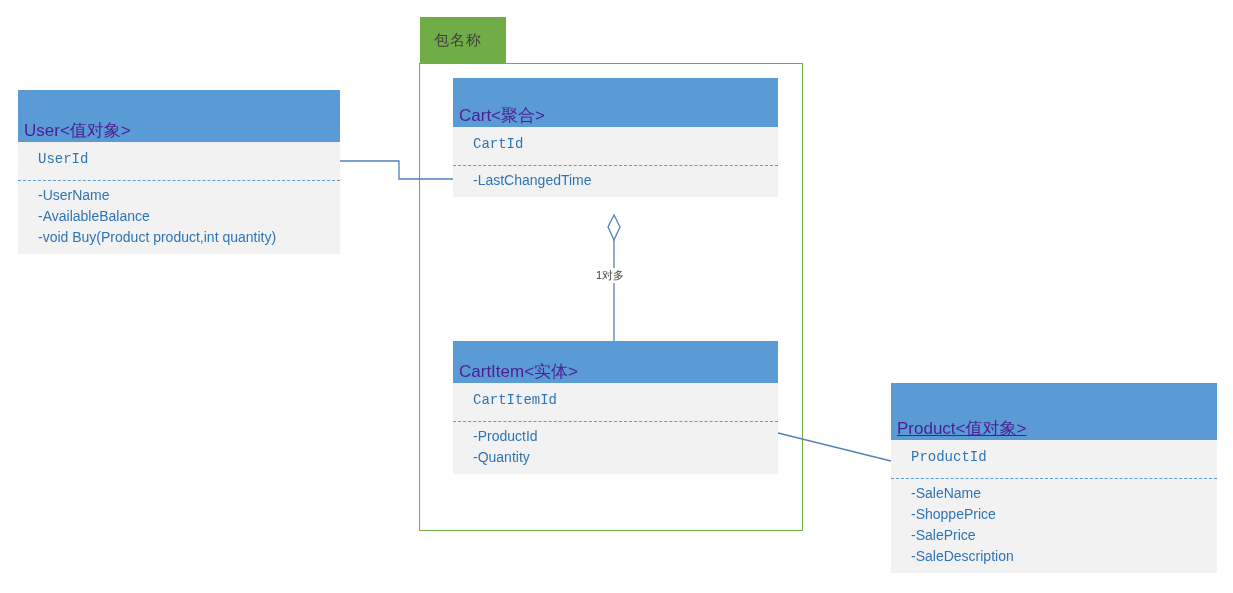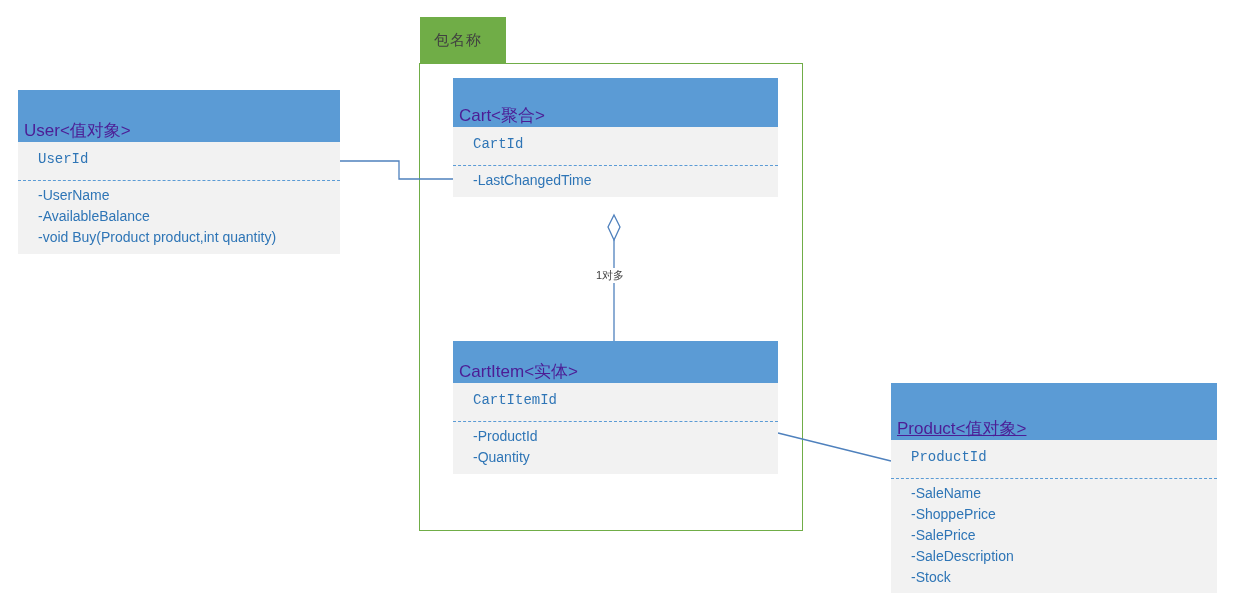--- a/index.html
+++ b/index.html
@@ -119,18 +119,17 @@
     <div class="class-header" style="height:57px;text-decoration:underline;">
       <span>Product&lt;值对象&gt;</span>
     </div>
     <div class="class-body">
       <div class="key-row">ProductId</div>
       <div class="attr-section">
         <div class="attr-row">-SaleName</div>
         <div class="attr-row">-ShoppePrice</div>
         <div class="attr-row">-SalePrice</div>
         <div class="attr-row">-SaleDescription</div>
-        <div class="attr-row">-Stock</div>
       </div>
     </div>
   </div>
 
 </div>
 
 </body></html>

